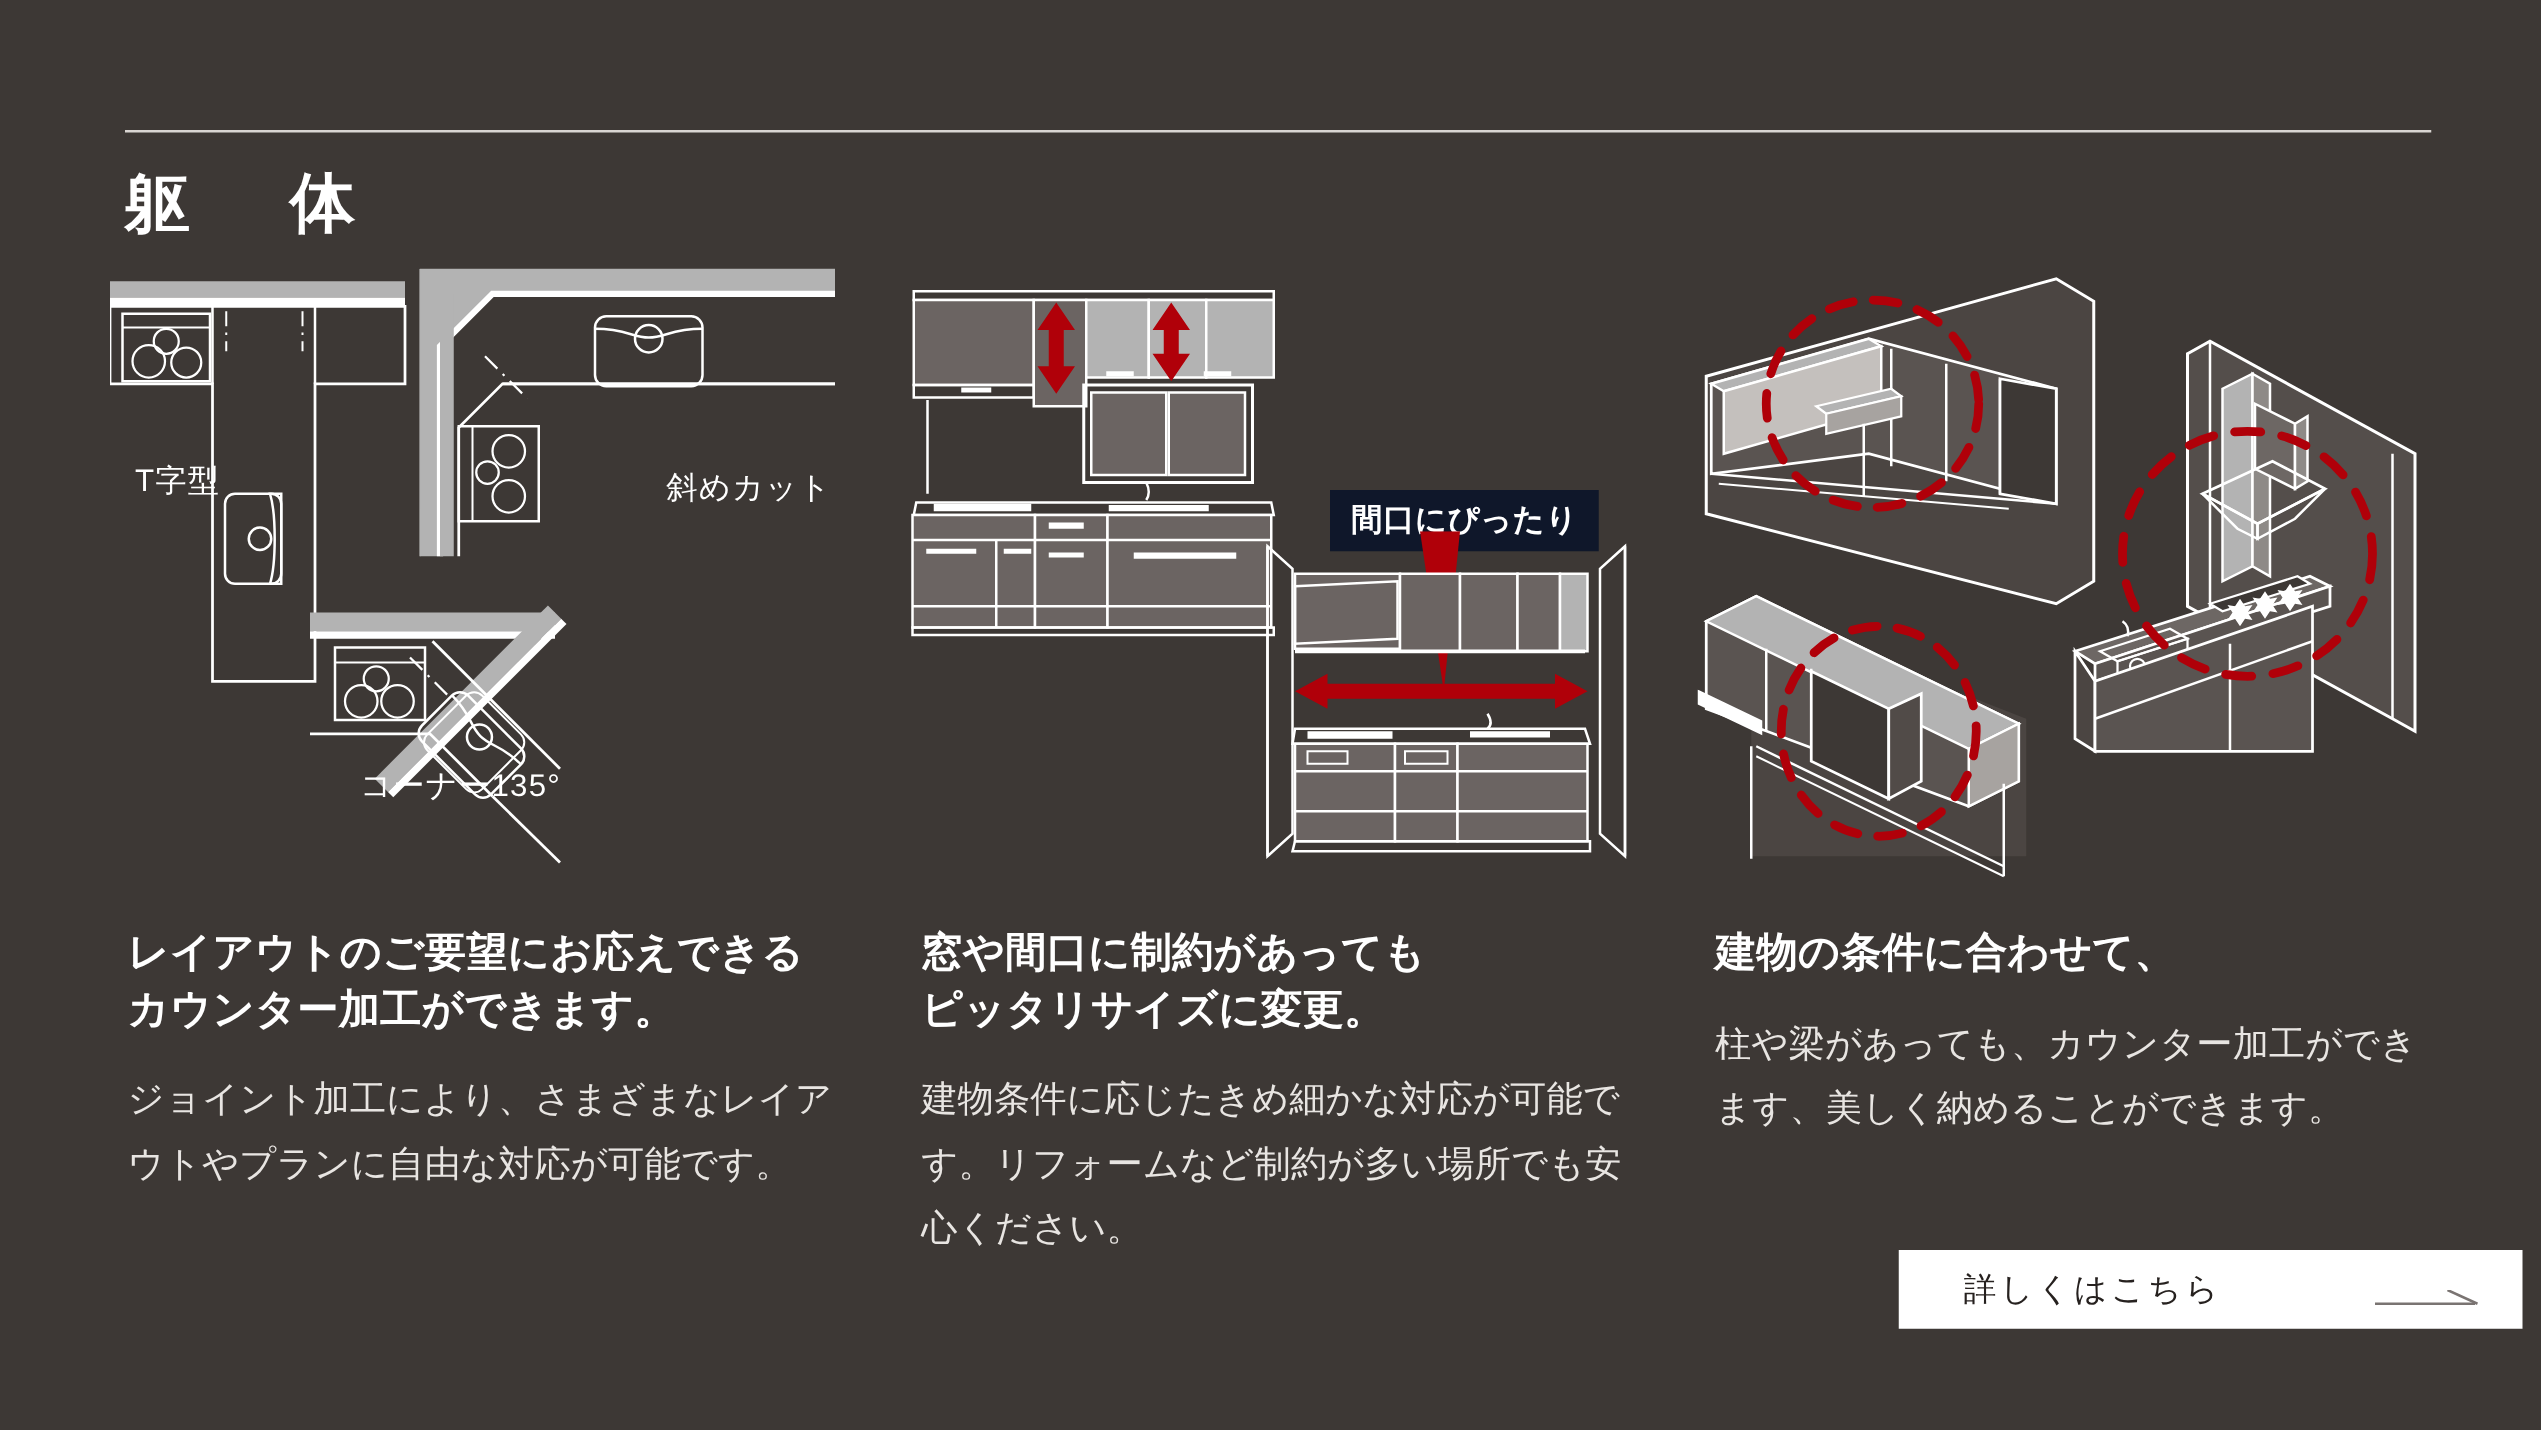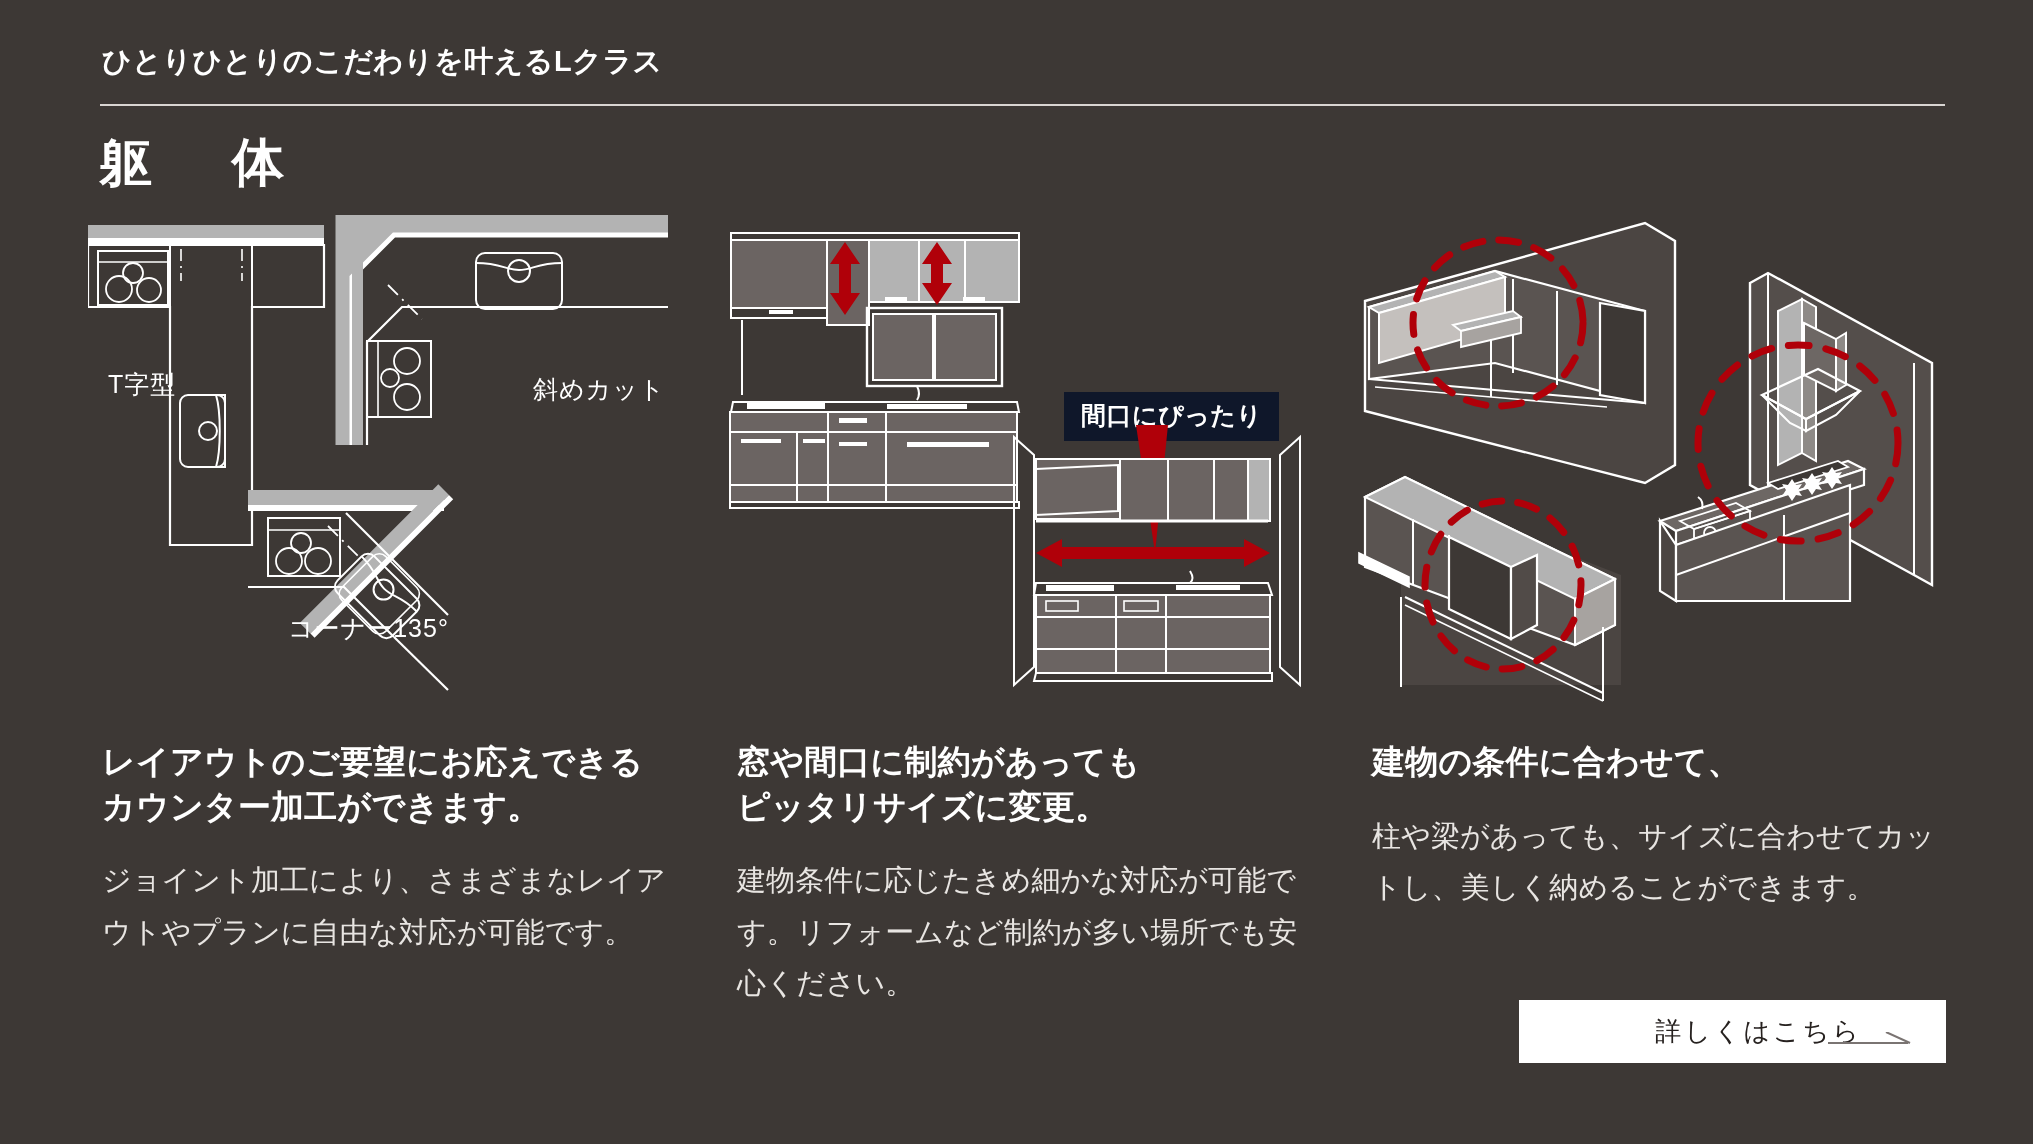--- a/index.html
+++ b/index.html
@@ -38,23 +38,23 @@
     letter-spacing: .2px;
   }
   .body-copy {
     margin-top: 26px;
     color: #e8e5e2; font-size: 29px; line-height: 1.78; letter-spacing: .1px;
   }
 
   
   .cta {
     position: absolute; left: 1519px; top: 1000px;
-    width: 427px; height: 63px;
+    width: 499px; height: 63px;
     background: #ffffff;
-    display: flex; align-items: center; justify-content: center;
+    display: flex; align-items: center;
   }
   .cta-label {
     color: #26211f; font-size: 26px; letter-spacing: 3px;
     margin-left: 52px; white-space: nowrap;
   }
   .cta-arrow { position: absolute; right: 34px; top: 50%; width: 84px; height: 14px; }
 
   
   .art { position: absolute; }
   .art svg { display: block; }
@@ -73,21 +73,20 @@
     background: #0f172a; color: #ffffff;
     font-size: 25px; font-weight: bold; letter-spacing: .5px;
     padding: 7px 17px 9px 17px; white-space: nowrap;
   }
 </style>
 </head>
 <body>
 
 <div class="page">
 
-  <div class="eyebrow">ひとりひとりのこだわりを叶えるLクラス</div>
   <div class="rule"></div>
   <div class="section-title">躯　体</div>
 
   <div class="art" style="left:88px; top:215px;">
     <svg width="580" height="480" viewBox="0 0 580 480">
 
       <g>
         <rect x="0" y="10" width="236" height="13" fill="#b3b3b3"></rect>
         <rect x="0" y="23" width="236" height="7" fill="#ffffff"></rect>
 
@@ -377,21 +376,21 @@
       <div>窓や間口に制約があっても</div>
       <div>ピッタリサイズに変更。</div>
     </div>
     <div class="body-copy">建物条件に応じたきめ細かな対応が可能です。リフォームなど制約が多い場所でも安心ください。</div>
   </div>
 
   <div class="col col3">
     <div class="lead">
       <div>建物の条件に合わせて、</div>
     </div>
-    <div class="body-copy">柱や梁があっても、サイズに合わせてカットし、美しく納めることができます。</div>
+    <div class="body-copy">柱や梁があっても、カウンター加工ができます、美しく納めることができます。</div>
   </div>
 
   <div class="cta">
     <span class="cta-label">詳しくはこちら</span>
     <svg class="cta-arrow" viewBox="0 0 84 14">
       <line x1="0" y1="11" x2="80" y2="11" stroke="#7a7472" stroke-width="2"></line>
       <line x1="58" y1="0" x2="82" y2="11" stroke="#7a7472" stroke-width="2"></line>
     </svg>
   </div>
 

